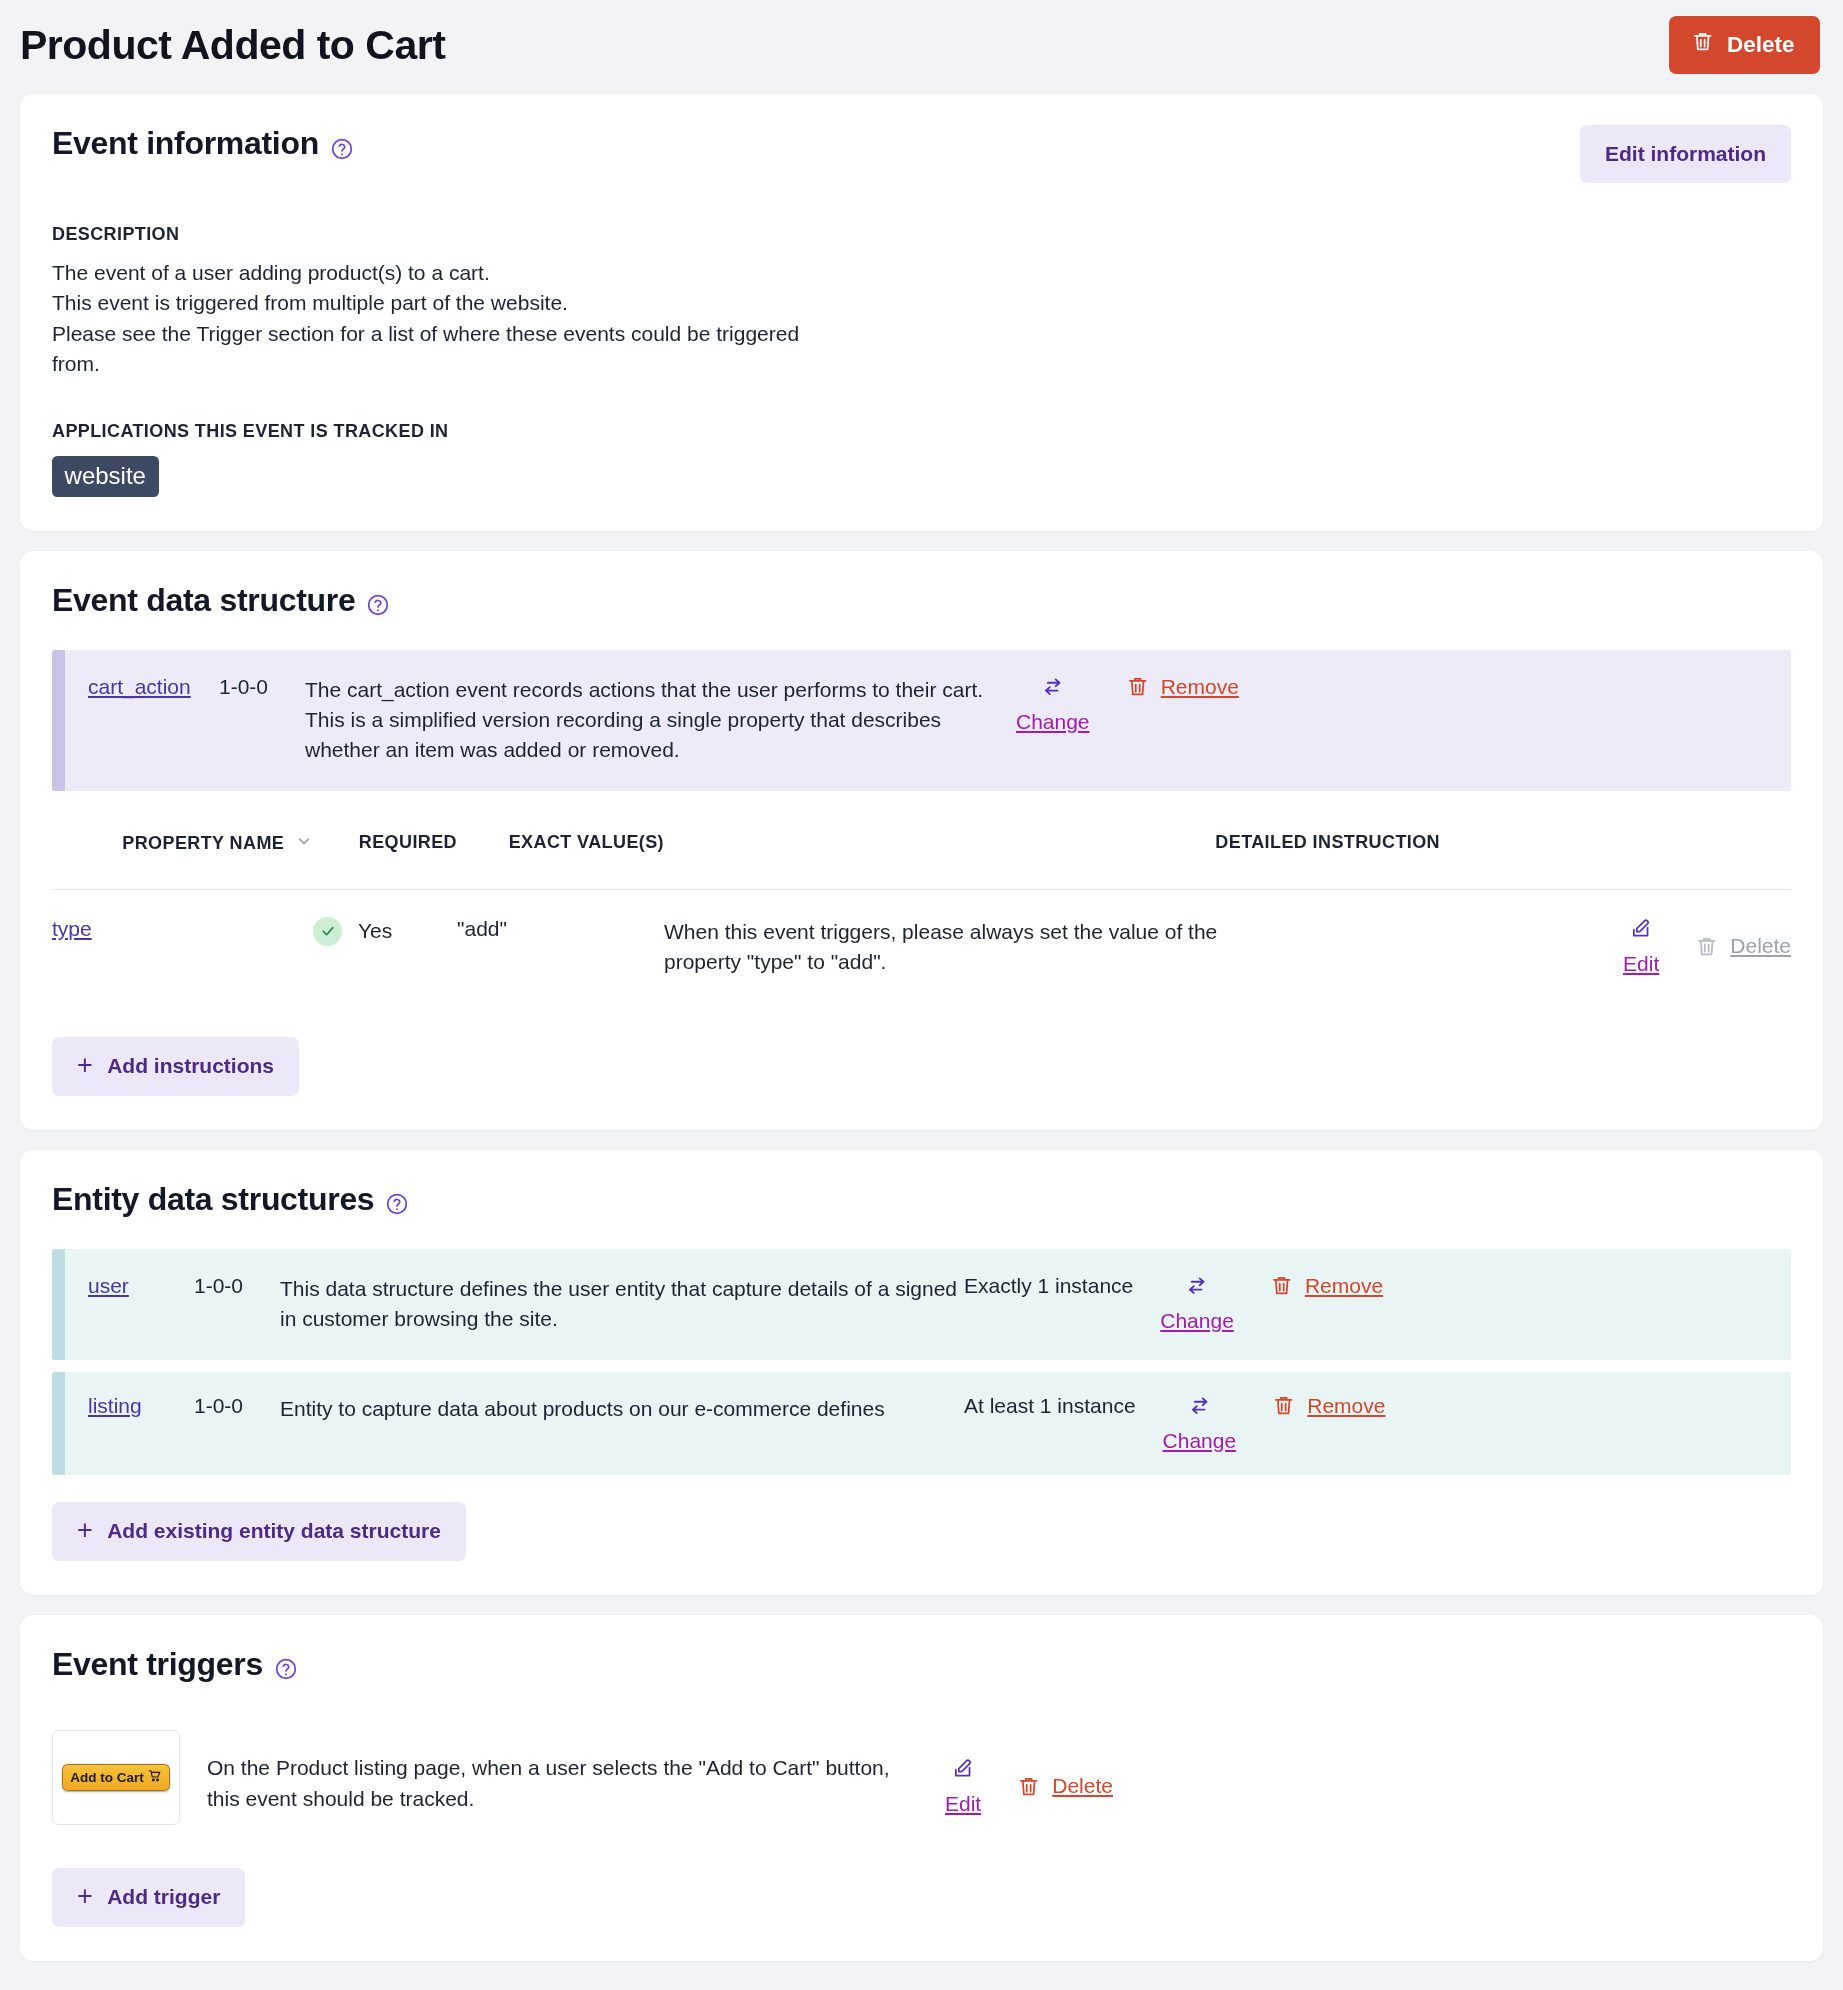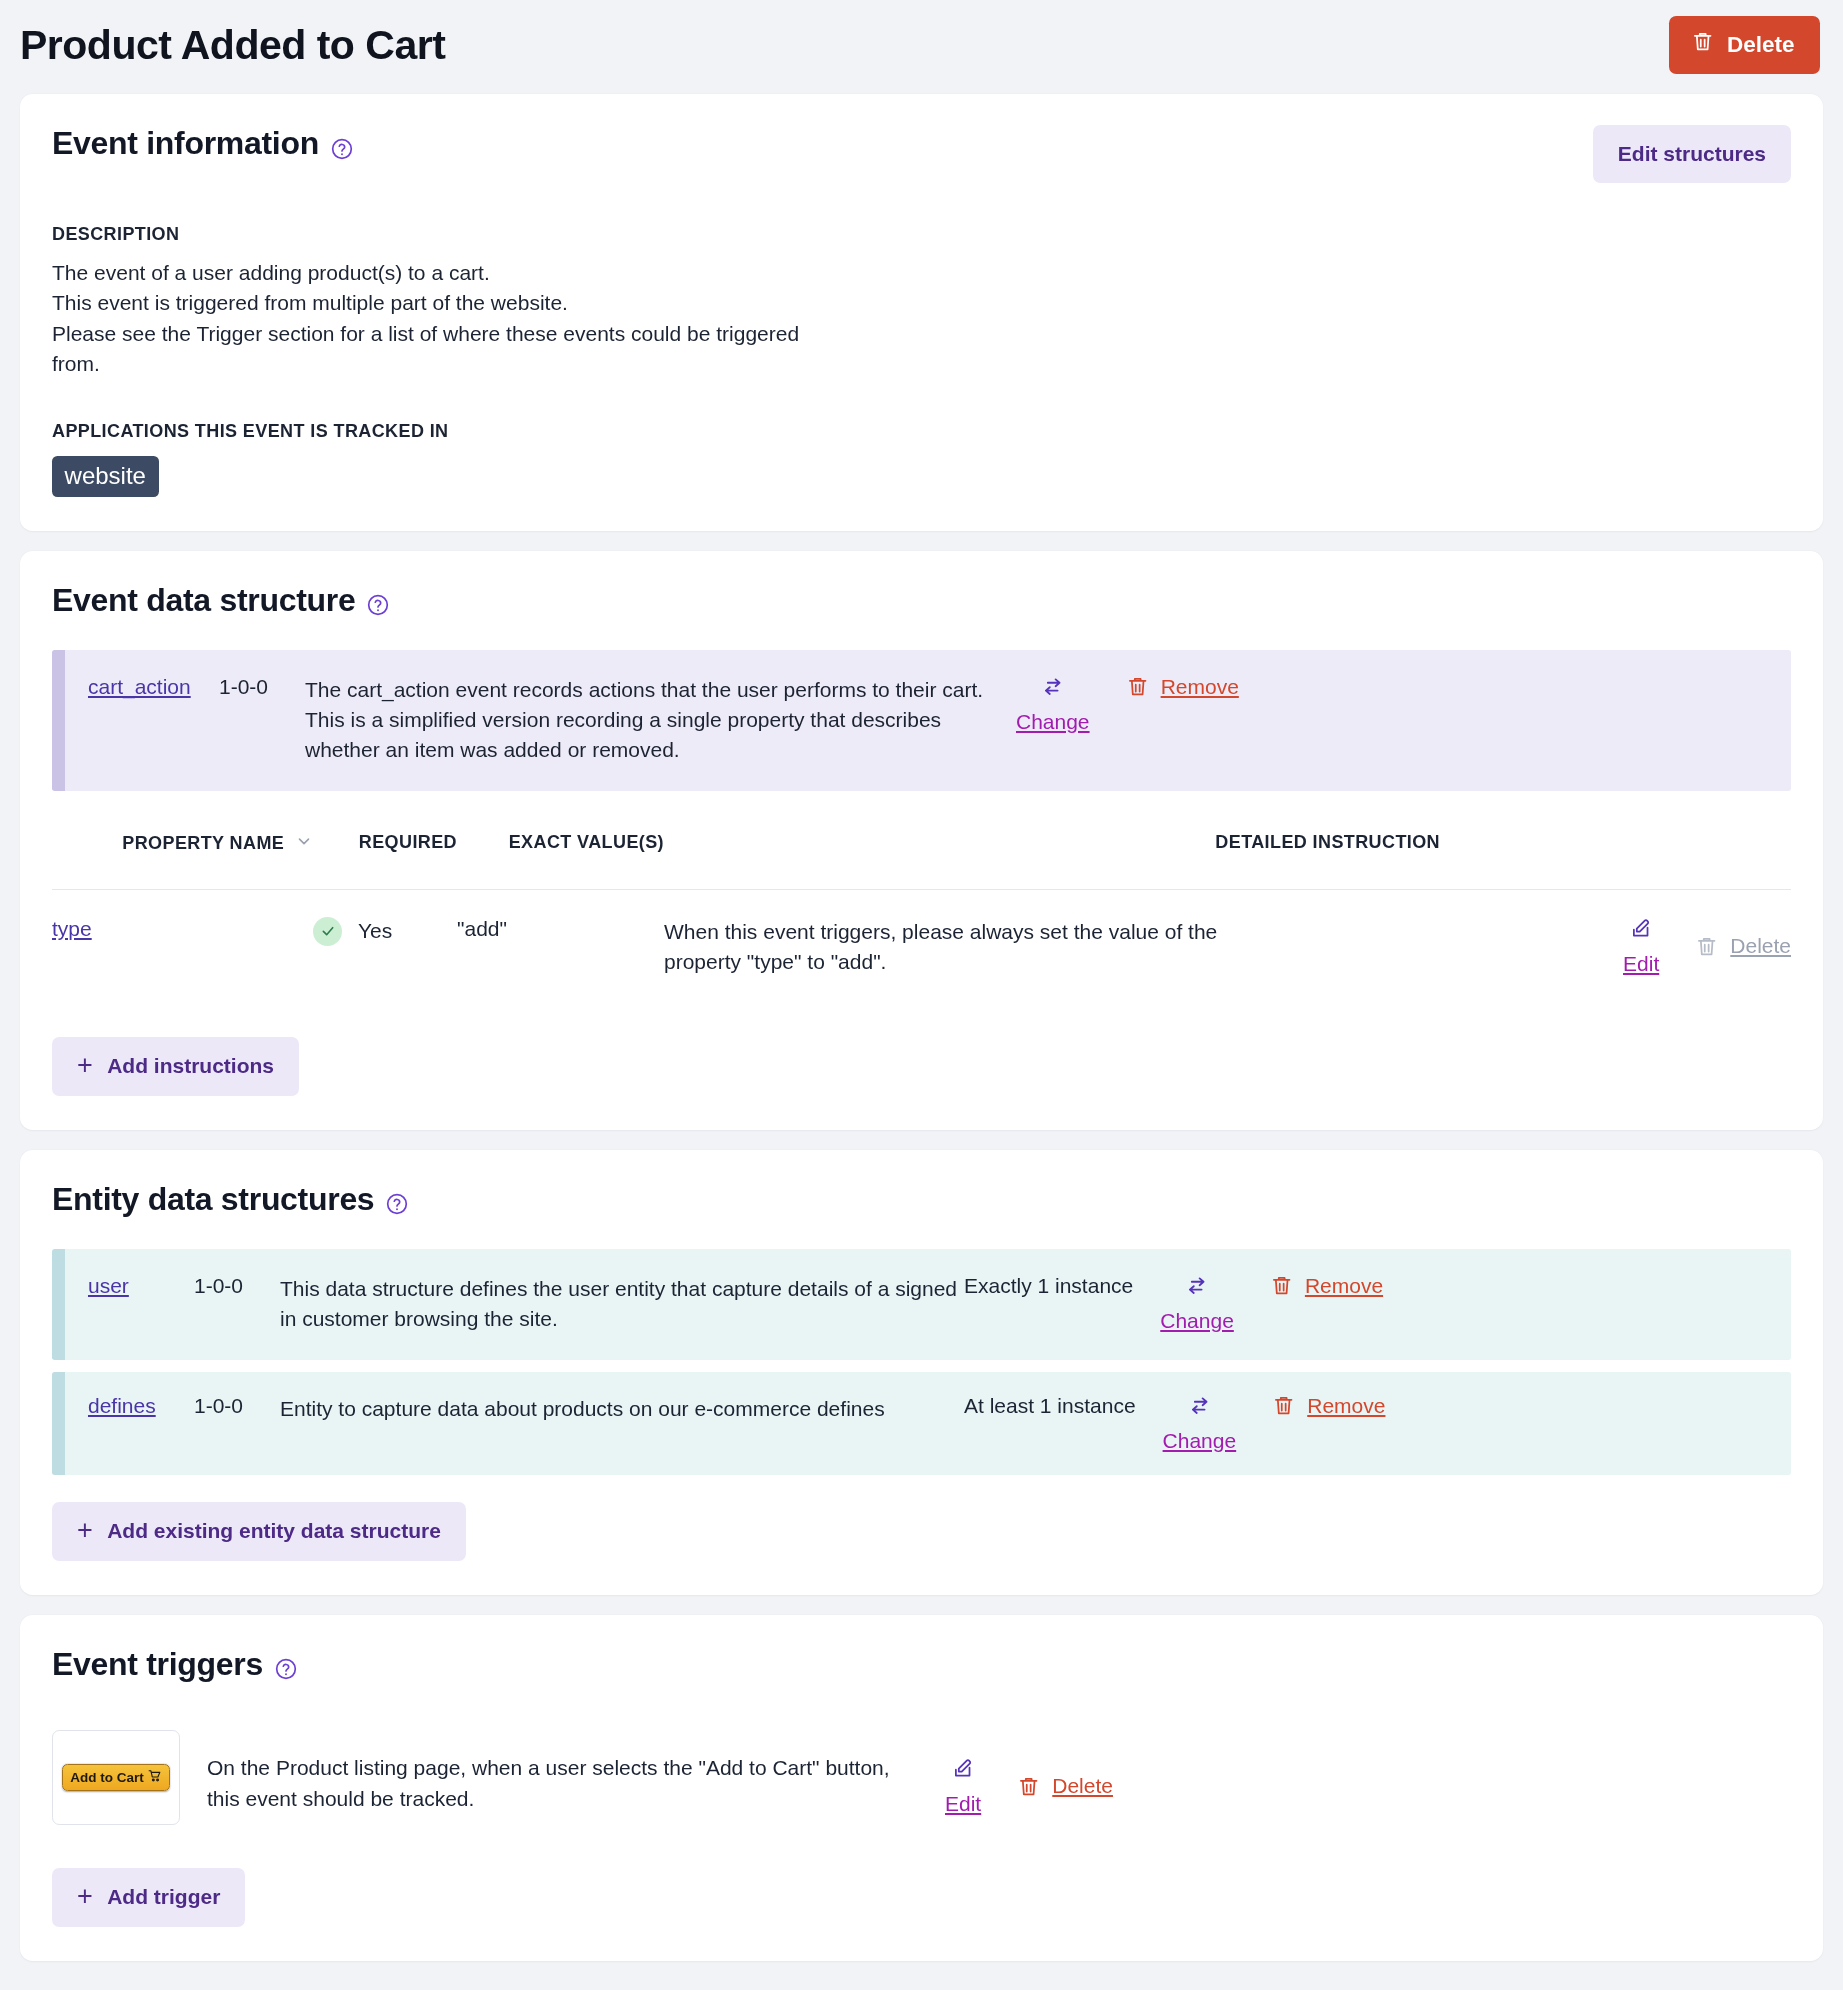--- a/index.html
+++ b/index.html
@@ -314,21 +314,21 @@
       <span>Event information</span>
       <span class="help-icon">
         <svg width="24" height="24" viewBox="0 0 24 24" fill="none" stroke="#6b3fd4" stroke-width="1.7">
           <circle cx="12" cy="12" r="9.3"></circle>
           <path d="M9.3 9.2a2.8 2.8 0 0 1 5.4.9c0 1.9-2.7 2.2-2.7 3.9" stroke-linecap="round"></path>
           <circle cx="12" cy="17.2" r="0.95" fill="#6b3fd4" stroke="none"></circle>
         </svg>
       </span>
     </div>
     <button class="btn-soft">
-      <span>Edit structures</span>
+      <span>Edit information</span>
     </button>
   </div>
 
   <div class="field-label">DESCRIPTION</div>
   <div class="desc-body" style="white-space: pre-line;">The event of a user adding product(s) to a cart.
 This event is triggered from multiple part of the website.
 Please see the Trigger section for a list of where these events could be triggered from.</div>
 
   <div class="field-label">APPLICATIONS THIS EVENT IS TRACKED IN</div>
   <div>
@@ -484,21 +484,21 @@
           </span>
           <span class="lbl">Remove</span>
         </a>
       </div>
     </div>
   </div>
 
   <div class="struct-row entity">
     <div class="accent"></div>
     <div class="struct-body" style="padding-top:21.6px;padding-bottom:21.6px;">
-      <div class="struct-name" style="width:106px;flex:0 0 106px;">defines</div>
+      <div class="struct-name" style="width:106px;flex:0 0 106px;">listing</div>
       <div class="struct-ver">1-0-0</div>
       <div class="struct-desc" style="max-width:684px;">Entity to capture data about products on our e-commerce defines</div>
       <div class="struct-count">At least 1 instance</div>
       <div class="struct-actions">
         <a class="act purple">
           <span>
             <svg width="23.4" height="23.4" viewBox="0 0 24 24" fill="none" stroke="#5533bb" stroke-width="1.9" stroke-linecap="round" stroke-linejoin="round">
               <path d="M7 8h12M15 4.5 19 8l-4 3.5"></path>
               <path d="M17 16H5M9 12.5 5 16l4 3.5"></path>
             </svg>

